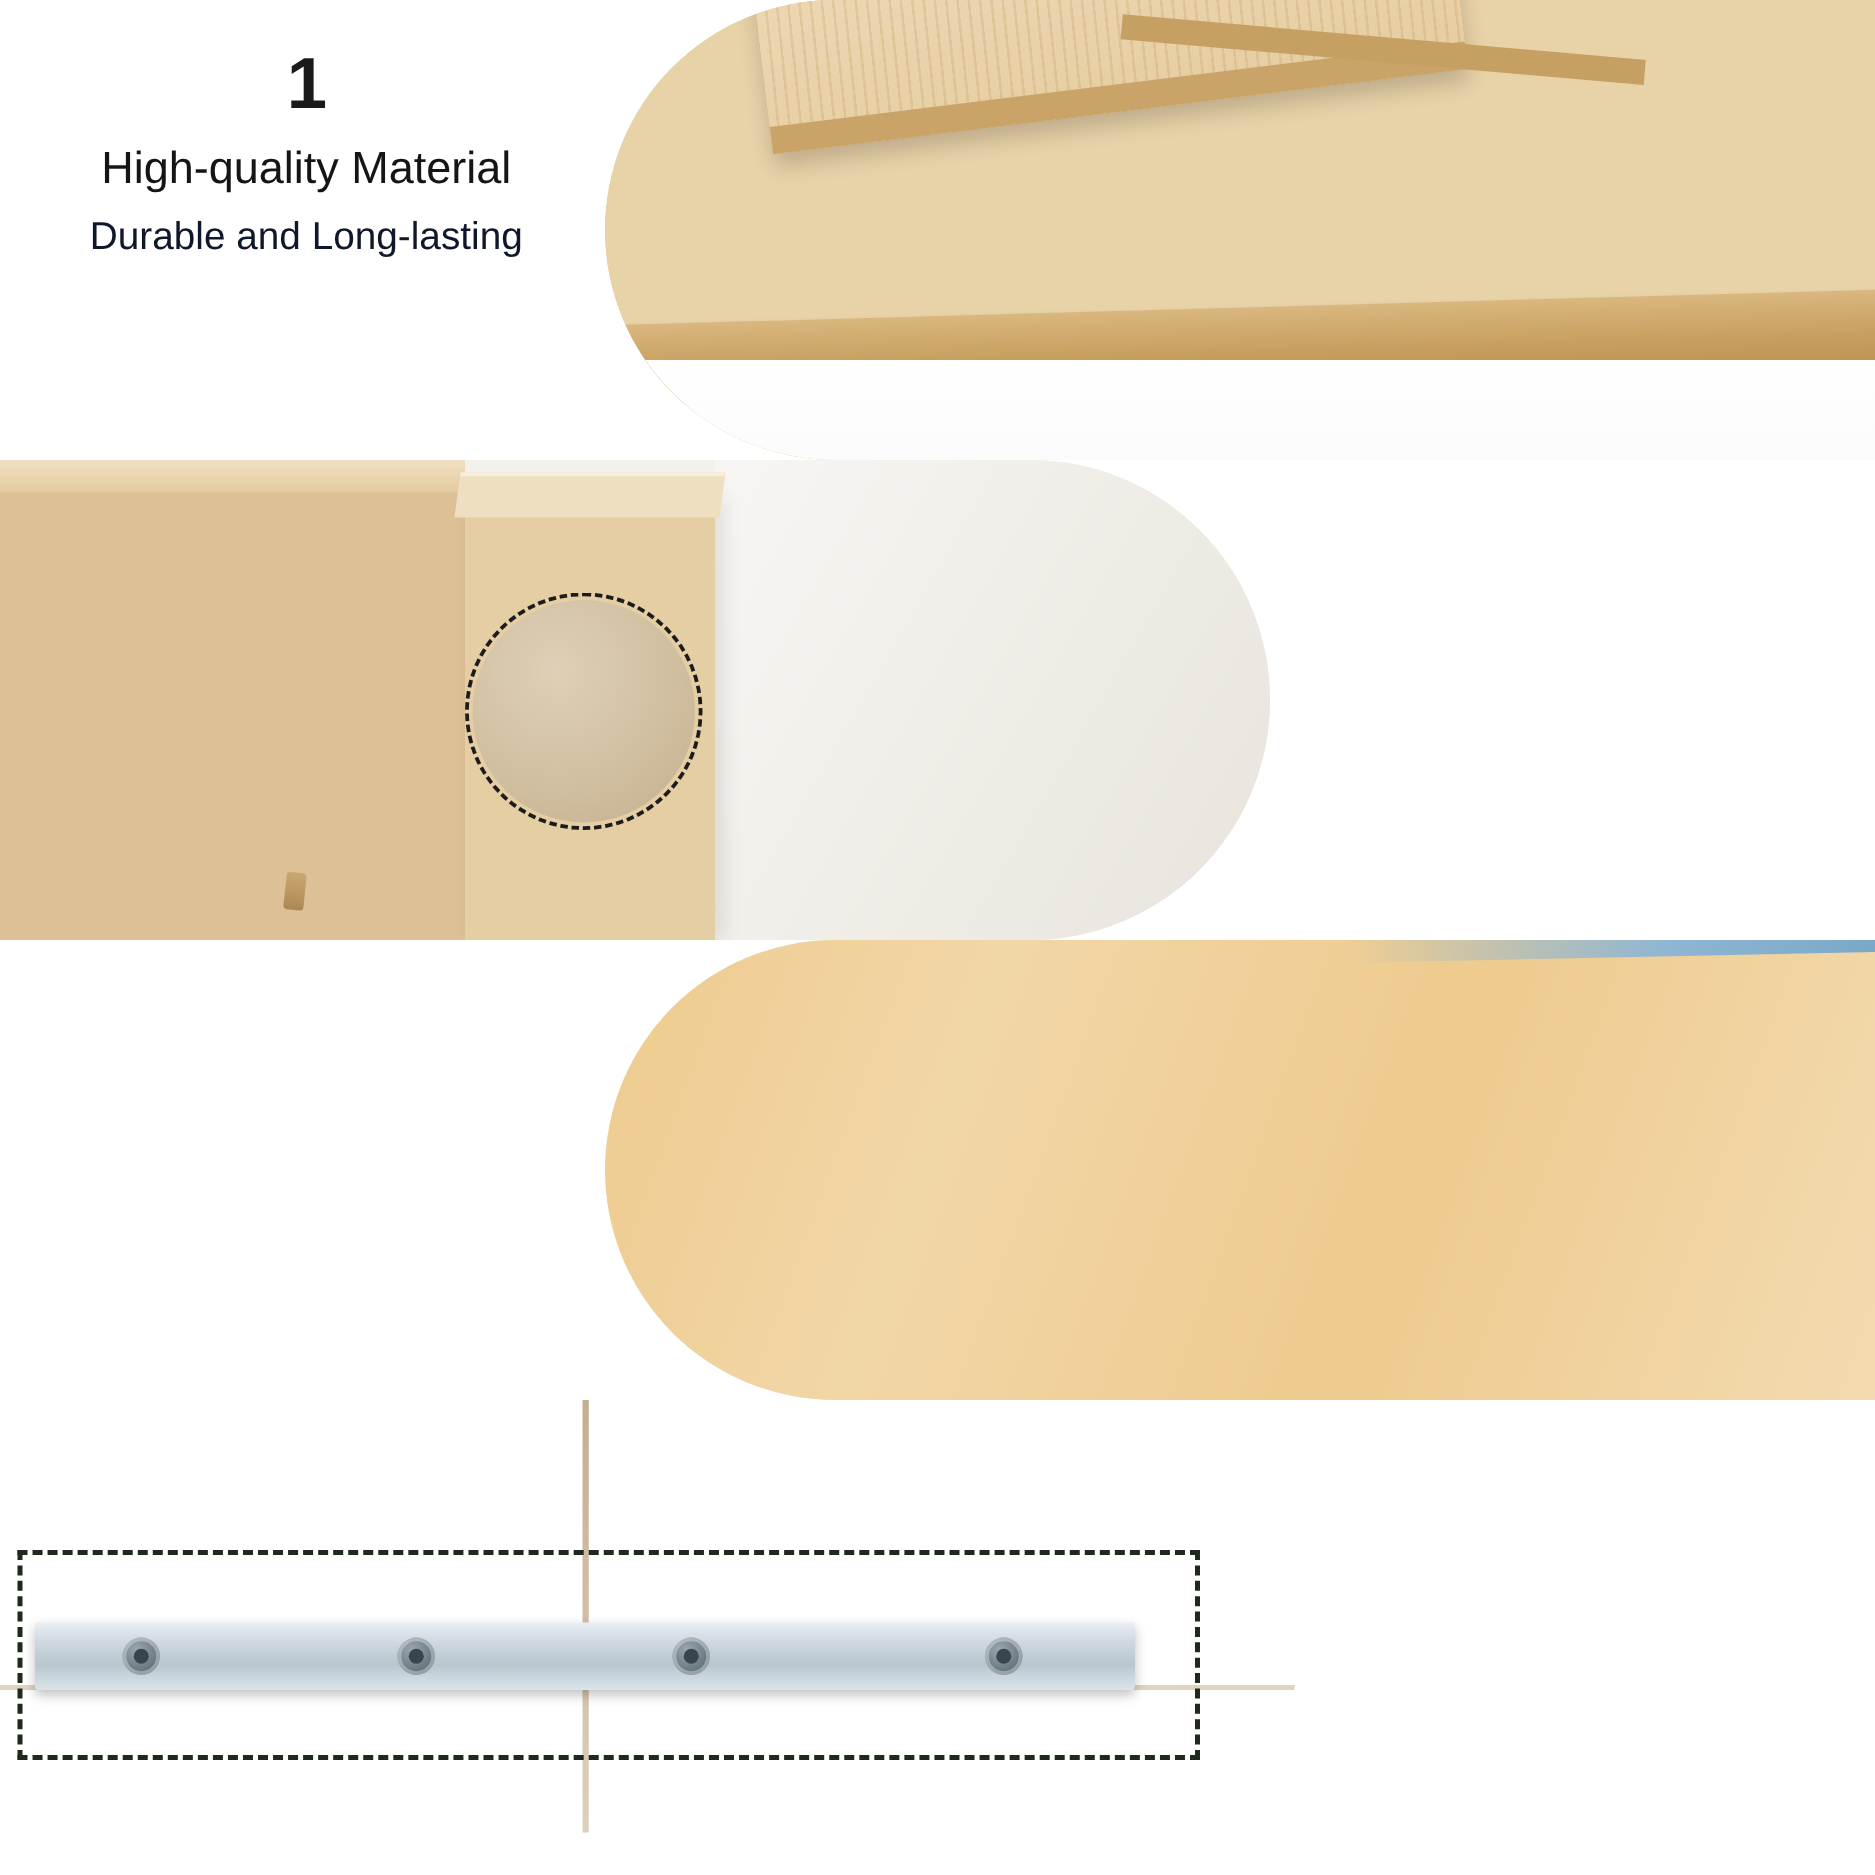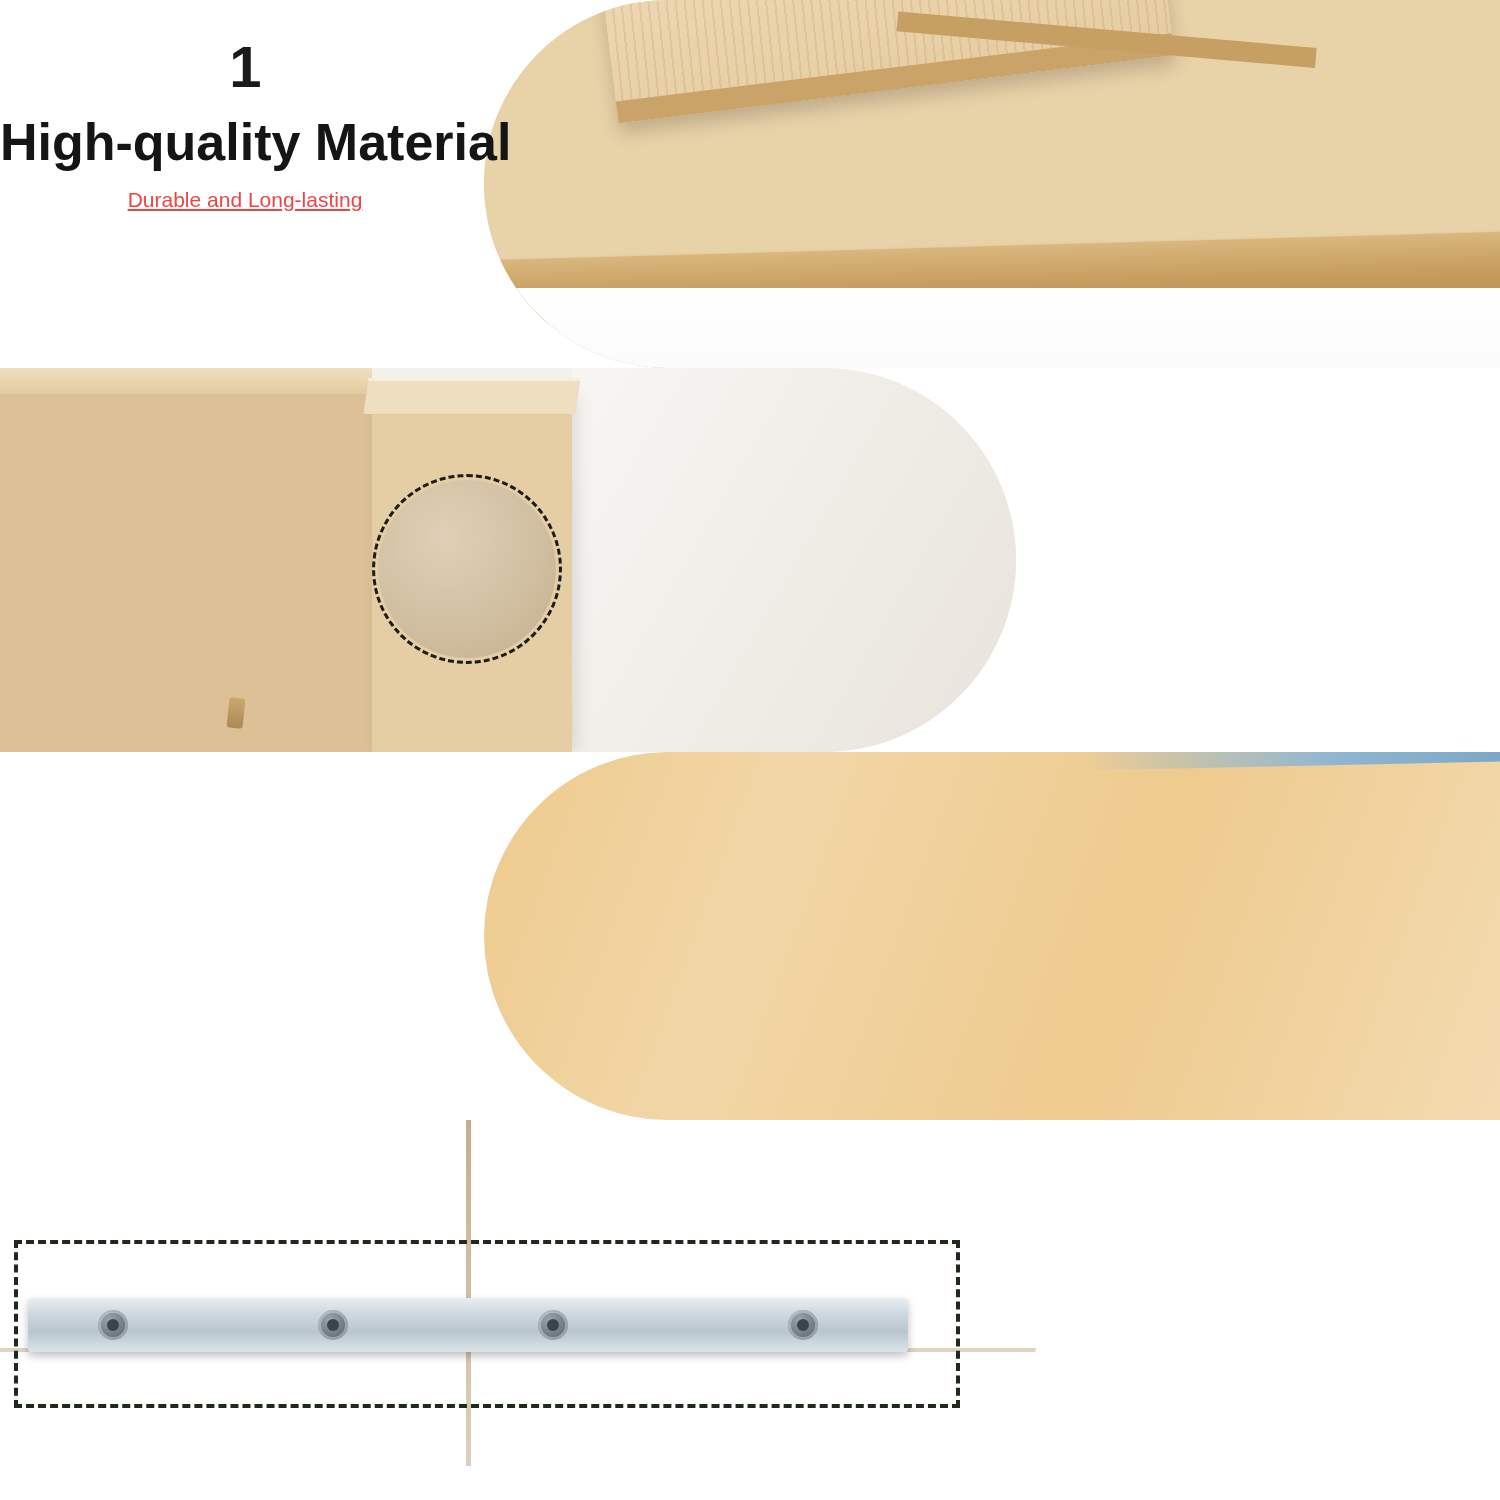--- a/index.html
+++ b/index.html
@@ -18,26 +18,26 @@
   .band-3 { top:752px; height:368px; }
   .band-4 { top:1120px; height:380px; }
 
   
   .txt { position:absolute; text-align:center; color:#191919; }
   .num {
     font-size:58px; font-weight:bold; line-height:1;
     color:#1a1a1a; letter-spacing:-1px;
   }
   .title {
-    font-size:52px; font-weight:bold; line-height:1.1;
+    font-size:36px; font-weight:normal; line-height:1.1;
     color:#151515; margin-top:18px; white-space:nowrap;
   }
   .sub {
-    font-size:21px; font-weight:normal; line-height:1.22;
-    color:#ef4444; margin-top:16px;text-decoration:underline;
+    font-size:31px; font-weight:normal; line-height:1.22;
+    color:#0f172a; margin-top:16px;
   }
 
   .t1 { left:0px;   top:38px;   width:490px; }
 
   
   .photo { position:absolute; overflow:hidden; }
 
   
   .p1 {
     left:484px; top:0; width:1016px; height:368px;

